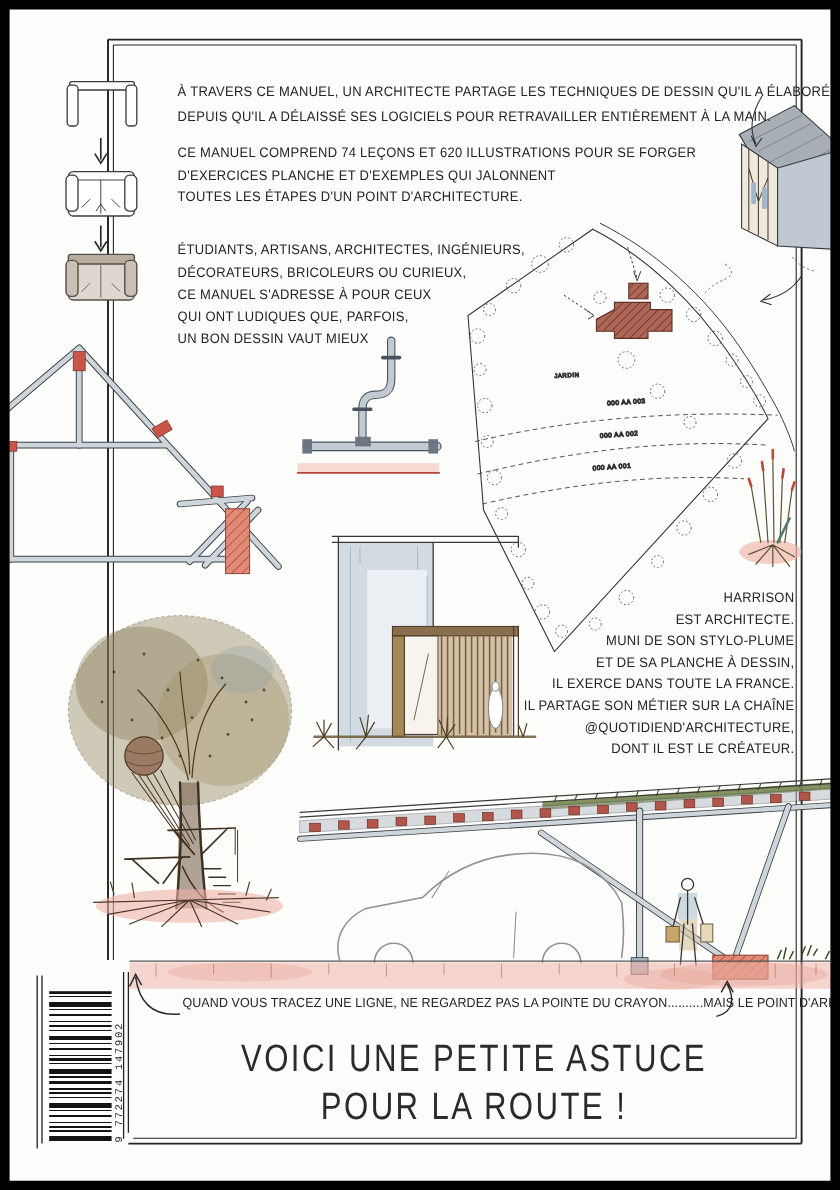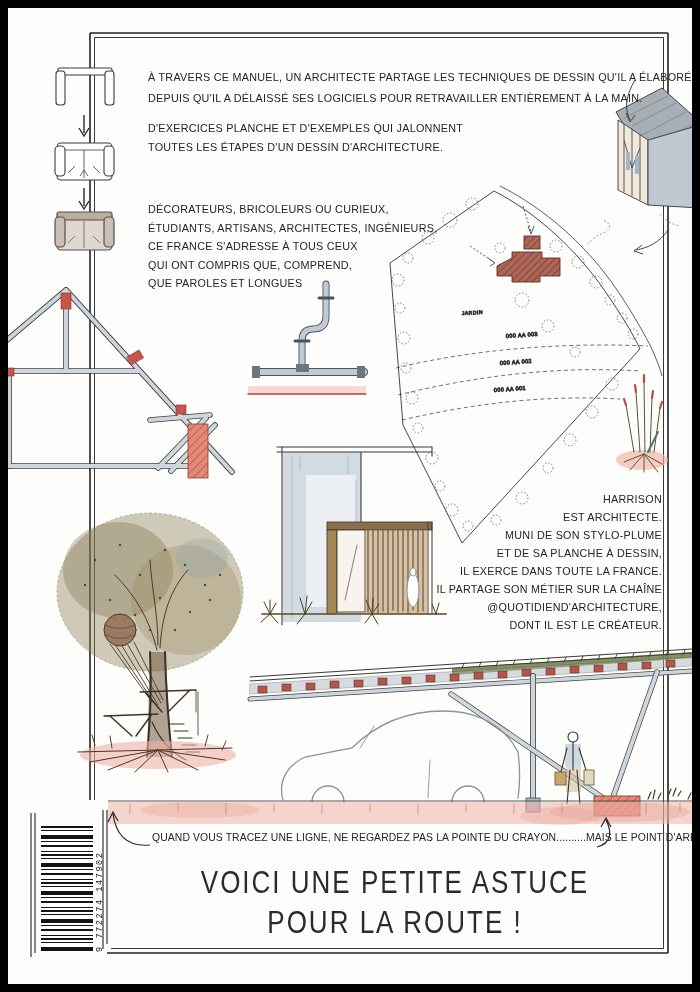--- a/index.html
+++ b/index.html
@@ -346,30 +346,31 @@
     <path d="M597,847 C612,843 612,832 606,820 M601,827 L606,818 L611,827"></path>
   </g>
 </svg>
 
 <div class="hand p1">
   <div>À TRAVERS CE MANUEL, UN ARCHITECTE PARTAGE LES TECHNIQUES DE DESSIN QU'IL A ÉLABORÉES</div>
   <div>DEPUIS QU'IL A DÉLAISSÉ SES LOGICIELS POUR RETRAVAILLER ENTIÈREMENT À LA MAIN.</div>
 </div>
 
 <div class="hand p2">
+  <div>CE MANUEL COMPREND 74 LEÇONS ET 620 ILLUSTRATIONS POUR SE FORGER</div>
   <div>D'EXERCICES PLANCHE ET D'EXEMPLES QUI JALONNENT</div>
-  <div>TOUTES LES ÉTAPES D'UN DESSIN D'ARCHITECTURE.</div>
+  <div>TOUTES LES ÉTAPES D'UN POINT D'ARCHITECTURE.</div>
 </div>
 
 <div class="hand p3">
+  <div>ÉTUDIANTS, ARTISANS, ARCHITECTES, INGÉNIEURS,</div>
   <div>DÉCORATEURS, BRICOLEURS OU CURIEUX,</div>
-  <div>ÉTUDIANTS, ARTISANS, ARCHITECTES, INGÉNIEURS,</div>
-  <div>CE FRANCE S'ADRESSE À TOUS CEUX</div>
-  <div>QUI ONT COMPRIS QUE, COMPREND,</div>
-  <div>QUE PAROLES ET LONGUES</div>
+  <div>CE MANUEL S'ADRESSE À POUR CEUX</div>
+  <div>QUI ONT LUDIQUES QUE, PARFOIS,</div>
+  <div>UN BON DESSIN VAUT MIEUX</div>
 </div>
 
 <div class="hand bio">
   <div>HARRISON</div>
   <div>EST ARCHITECTE.</div>
   <div>MUNI DE SON STYLO-PLUME</div>
   <div>ET DE SA PLANCHE À DESSIN,</div>
   <div>IL EXERCE DANS TOUTE LA FRANCE.</div>
   <div>IL PARTAGE SON MÉTIER SUR LA CHAÎNE</div>
   <div>@QUOTIDIEND'ARCHITECTURE,</div>

